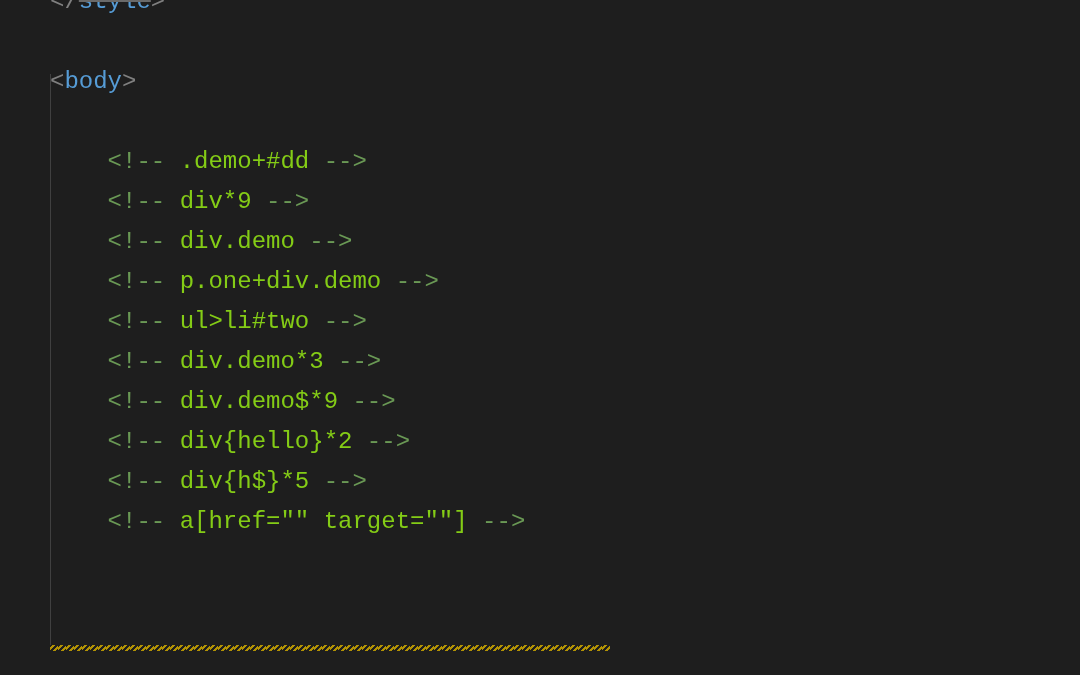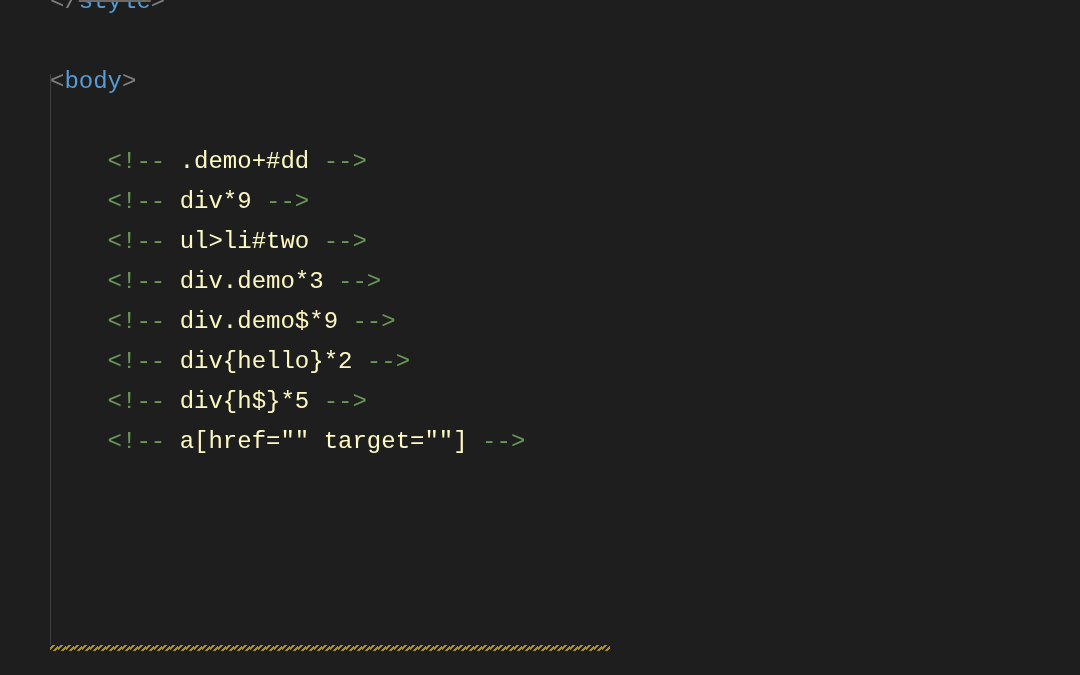--- a/index.html
+++ b/index.html
@@ -30,21 +30,21 @@
     position: absolute;
     left: 50px;
     top: 92px;
     width: 1px;
     height: 571px;
     background: #404040;
   }
   .punct { color: #808080; }
   .tag-name { color: #569cd6; }
   .comment-delim { color: #6a9955; }
-  .comment-text { color: #fef9c3; }
+  .comment-text { color: #84cc16; }
   .strike-style { text-decoration: line-through; text-decoration-color: #6a6a6a; }
   .wavy-underline {
     position: absolute;
     left: 50px;
     bottom: 6px;
     width: 560px;
     height: 6px;
     background-image: repeating-linear-gradient(
       -45deg,
       transparent 0 2px,
@@ -66,20 +66,22 @@
   <div class="code-line line-0"><span class="punct">&lt;/</span><span class="tag-name strike-style">style</span><span class="punct">&gt;</span></div>
 
   <div class="code-line"> </div>
 
   <div class="code-line"><span class="punct">&lt;</span><span class="tag-name">body</span><span class="punct">&gt;</span></div>
 
   <div class="code-line"> </div>
 
   <div class="code-line">    <span class="comment-delim">&lt;!-- </span><span class="comment-text">.demo+#dd</span><span class="comment-delim"> --&gt;</span></div>
   <div class="code-line">    <span class="comment-delim">&lt;!-- </span><span class="comment-text">div*9</span><span class="comment-delim"> --&gt;</span></div>
+  <div class="code-line">    <span class="comment-delim">&lt;!-- </span><span class="comment-text">div.demo</span><span class="comment-delim"> --&gt;</span></div>
+  <div class="code-line">    <span class="comment-delim">&lt;!-- </span><span class="comment-text">p.one+div.demo</span><span class="comment-delim"> --&gt;</span></div>
   <div class="code-line">    <span class="comment-delim">&lt;!-- </span><span class="comment-text">ul&gt;li#two</span><span class="comment-delim"> --&gt;</span></div>
   <div class="code-line">    <span class="comment-delim">&lt;!-- </span><span class="comment-text">div.demo*3</span><span class="comment-delim"> --&gt;</span></div>
   <div class="code-line">    <span class="comment-delim">&lt;!-- </span><span class="comment-text">div.demo$*9</span><span class="comment-delim"> --&gt;</span></div>
   <div class="code-line">    <span class="comment-delim">&lt;!-- </span><span class="comment-text">div{hello}*2</span><span class="comment-delim"> --&gt;</span></div>
   <div class="code-line">    <span class="comment-delim">&lt;!-- </span><span class="comment-text">div{h$}*5</span><span class="comment-delim"> --&gt;</span></div>
   <div class="code-line">    <span class="comment-delim">&lt;!-- </span><span class="comment-text">a[href="" target=""]</span><span class="comment-delim"> --&gt;</span></div>
 
   <div class="wavy-underline"></div>
 </div>
 

